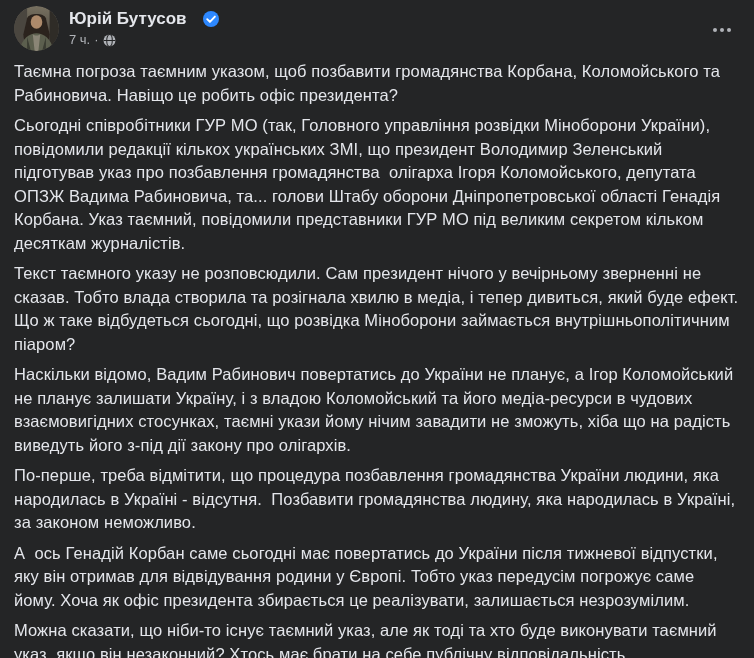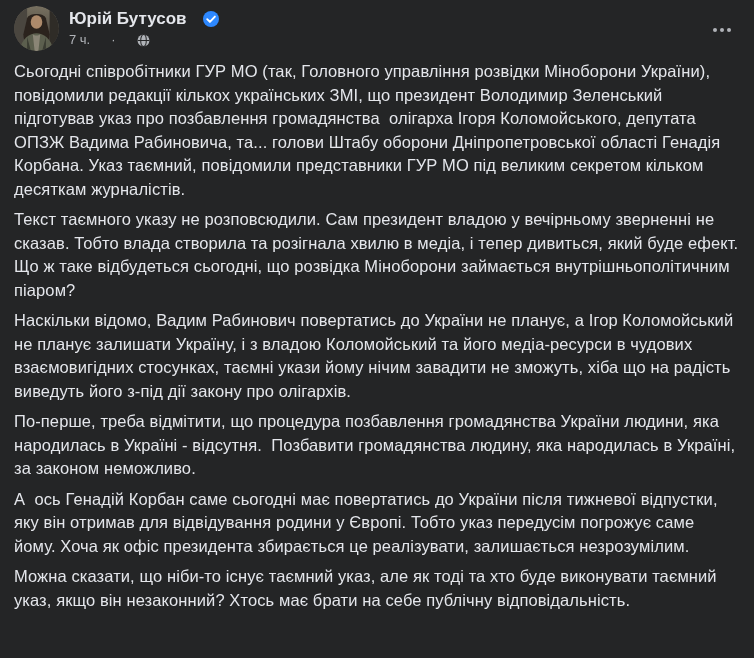--- a/index.html
+++ b/index.html
@@ -48,21 +48,21 @@
     font-size: 17px;
     font-weight: 700;
     cursor: pointer;
     white-space: nowrap;
   }
   .verified-badge { width: 16px; height: 16px; display: inline-block; }
   .verified-badge svg { display: block; }
   .meta-row {
     display: flex;
     align-items: center;
-    gap: 21px;
+    gap: 4px;
     margin-top: 3px;
     color: #b0b3b8;
     font-size: 13px;
     line-height: 15px;
   }
   .timestamp { cursor: pointer; }
   .meta-sep { color: #b0b3b8; }
   .globe-icon { width: 13px; height: 13px; display: inline-block; margin-top: 1px; }
   .globe-icon svg { display: block; }
   .more-options {
@@ -156,21 +156,22 @@
 
     <div class="more-options" title="">
       <span class="dot"></span>
       <span class="dot"></span>
       <span class="dot"></span>
     </div>
 
   </div>
 
   <div class="post-body">
+    <p>Таємна погроза таємним указом, щоб позбавити громадянства Корбана, Коломойського та Рабиновича. Навіщо це робить офіс президента?</p>
     <p>Сьогодні співробітники ГУР МО (так, Головного управління розвідки Міноборони України), повідомили редакції кількох українських ЗМІ, що президент Володимир Зеленський підготував указ про позбавлення громадянства  олігарха Ігоря Коломойського, депутата ОПЗЖ Вадима Рабиновича, та... голови Штабу оборони Дніпропетровської області Генадія Корбана. Указ таємний, повідомили представники ГУР МО під великим секретом кільком десяткам журналістів.</p>
-    <p>Текст таємного указу не розповсюдили. Сам президент владою у вечірньому зверненні не сказав. Тобто влада створила та розігнала хвилю в медіа, і тепер дивиться, який буде ефект. Що ж таке відбудеться сьогодні, що розвідка Міноборони займається внутрішньополітичним піаром?</p>
+    <p>Текст таємного указу не розповсюдили. Сам президент нічого у вечірньому зверненні не сказав. Тобто влада створила та розігнала хвилю в медіа, і тепер дивиться, який буде ефект. Що ж таке відбудеться сьогодні, що розвідка Міноборони займається внутрішньополітичним піаром?</p>
     <p>Наскільки відомо, Вадим Рабинович повертатись до України не планує, а Ігор Коломойський не планує залишати Україну, і з владою Коломойський та його медіа-ресурси в чудових взаємовигідних стосунках, таємні укази йому нічим завадити не зможуть, хіба що на радість виведуть його з-під дії закону про олігархів.</p>
     <p>По-перше, треба відмітити, що процедура позбавлення громадянства України людини, яка народилась в Україні - відсутня.  Позбавити громадянства людину, яка народилась в Україні, за законом неможливо.</p>
     <p>А  ось Генадій Корбан саме сьогодні має повертатись до України після тижневої відпустки, яку він отримав для відвідування родини у Європі. Тобто указ передусім погрожує саме йому. Хоча як офіс президента збирається це реалізувати, залишається незрозумілим.</p>
     <p>Можна сказати, що ніби-то існує таємний указ, але як тоді та хто буде виконувати таємний указ, якщо він незаконний? Хтось має брати на себе публічну відповідальність.</p>
   </div>
 
 </div>
 
 </body></html>

